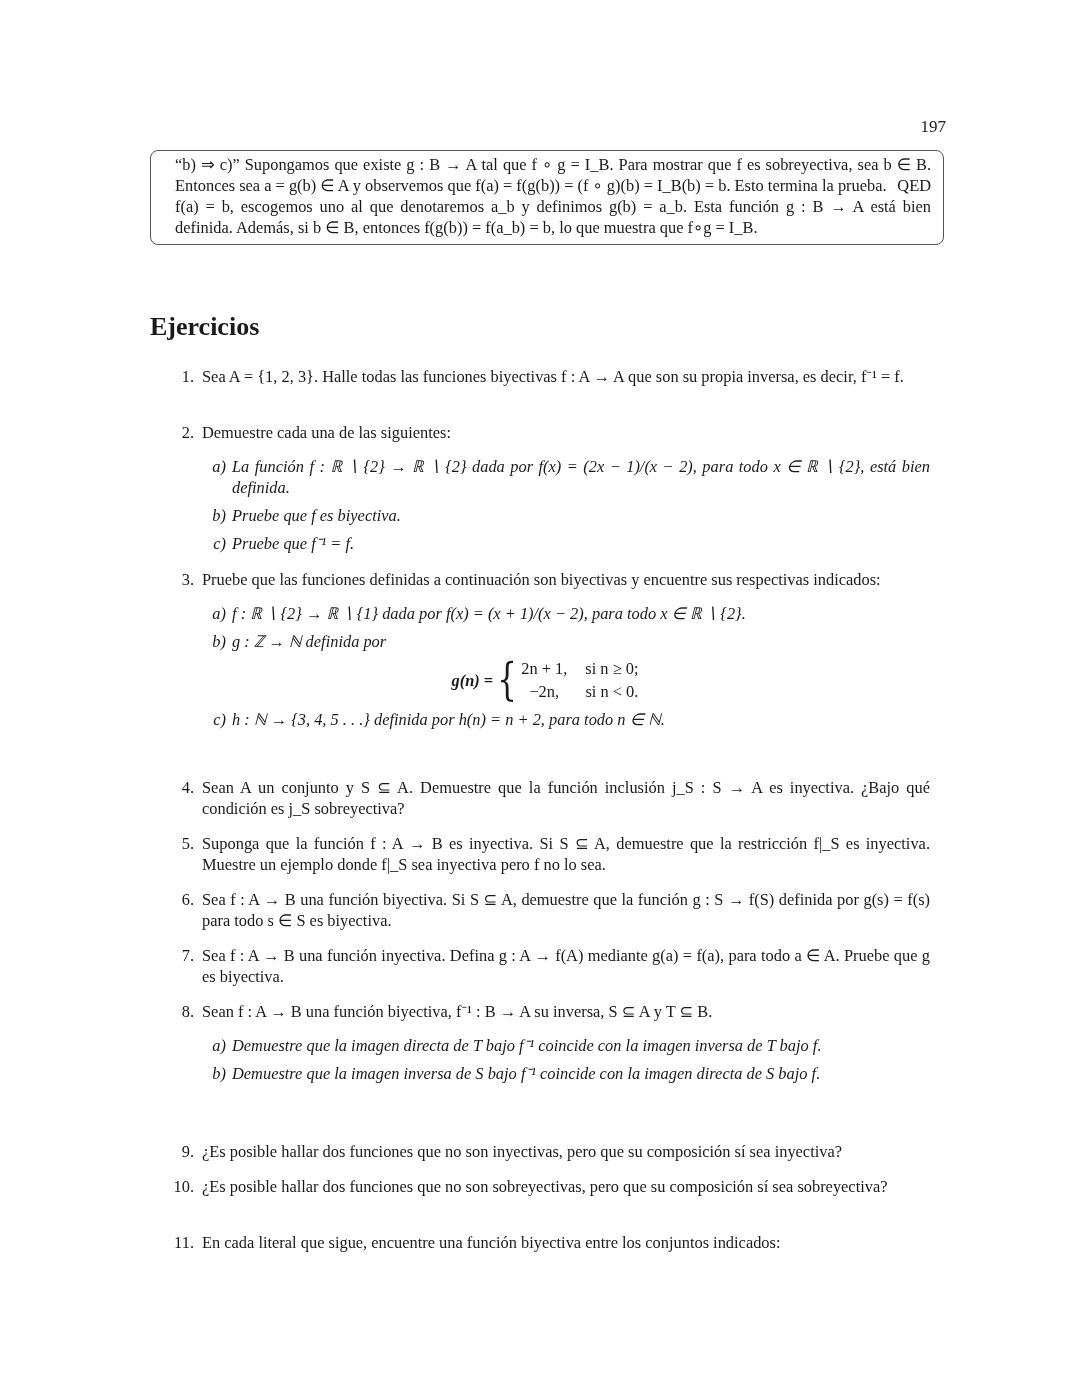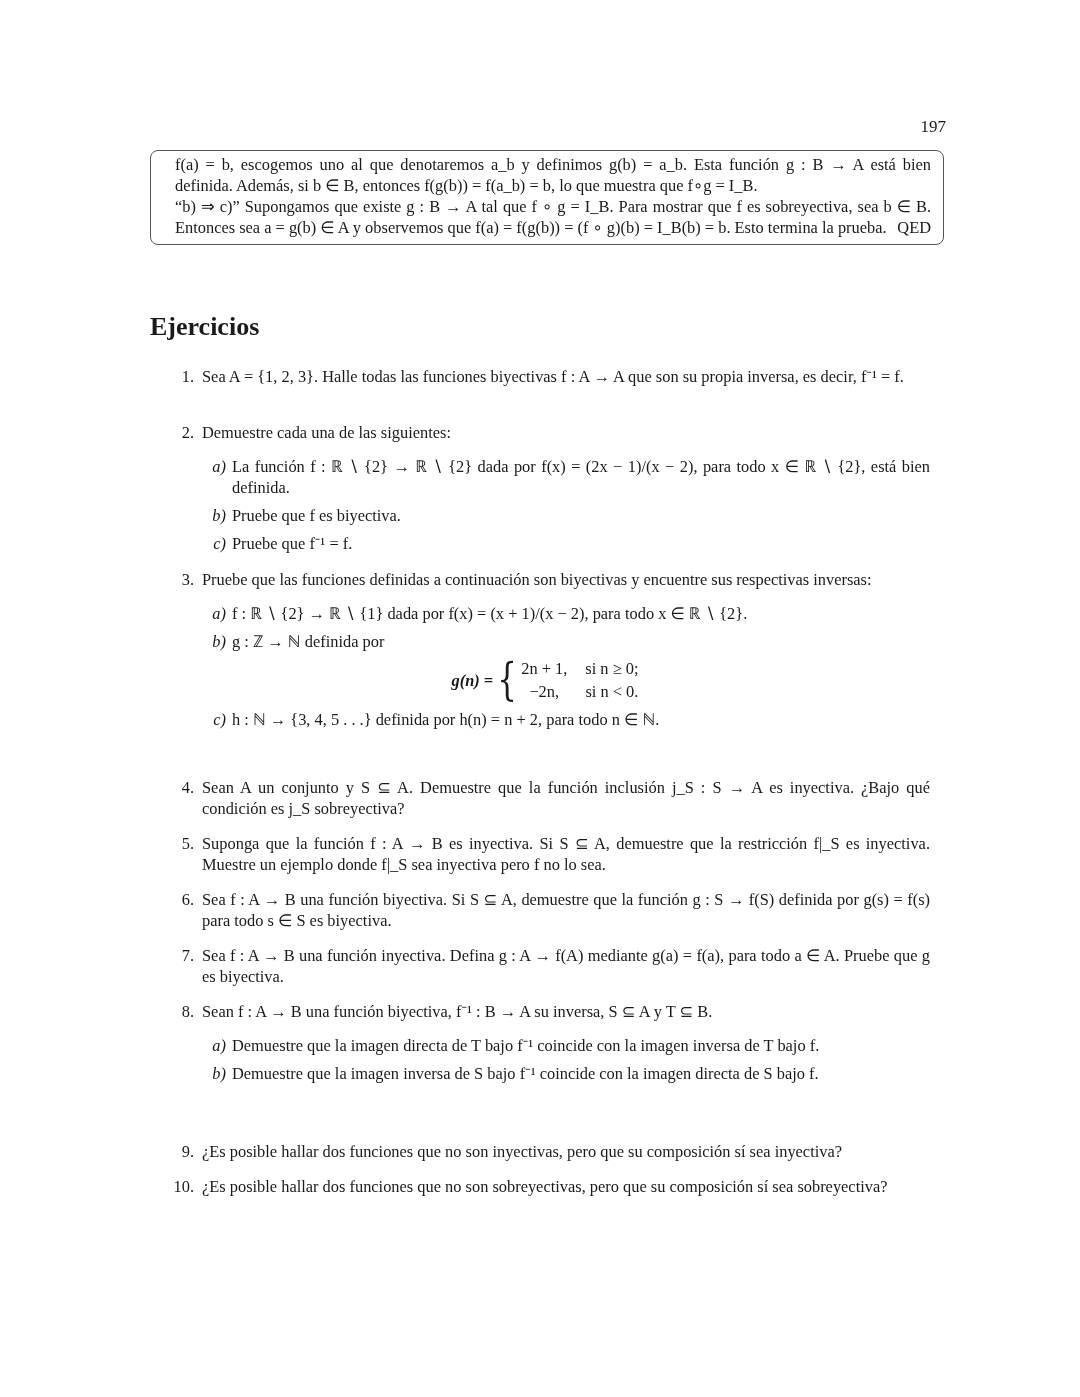--- a/index.html
+++ b/index.html
@@ -28,35 +28,35 @@
   }
   .ex {
     position: absolute; left: 160px; width: 770px;
     font-family: "Liberation Serif", serif; font-size: 16.4px; line-height: 21px;
   }
   .item { display: flex; }
   .num { width: 34px; text-align: right; padding-right: 0; flex: none; }
   .txt { flex: 1; text-align: justify; padding-left: 0; }
   .sub { display: flex; margin-top: 7px; }
   .lab { width: 72px; text-align: right; flex: none; font-style: italic; padding-right: 6px; box-sizing: border-box; }
-  .subtxt { flex: 1; text-align: justify; }
+  .subtxt { flex: 1; text-align: justify; font-style: italic; }
   i, .m { font-style: italic; font-weight: bold; }
   .piece { display: flex; justify-content: center; align-items: center; margin: 6px 0 4px 0; }
   .brace { font-size: 44px; line-height: 44px; font-family: "DejaVu Serif", serif; transform: scaleX(0.7); }
   .cases { display: grid; grid-template-columns: auto auto; column-gap: 18px; row-gap: 2px; text-align: center; }
 </style>
 </head>
 <body>
 
 <div class="page">
   <div class="pnum">197</div>
 
   <div class="box">
+    <div><span>“b) ⇒ c)” Supongamos que existe g : B → A tal que f ∘ g = I_B. Para mostrar que f es sobreyectiva, sea b ∈ B. Entonces sea a = g(b) ∈ A y observemos que f(a) = f(g(b)) = (f ∘ g)(b) = I_B(b) = b. Esto termina la prueba.</span><span class="qed">QED</span></div>
     <div>f(a) = b, escogemos uno al que denotaremos a_b y definimos g(b) = a_b. Esta función g : B → A está bien definida. Además, si b ∈ B, entonces f(g(b)) = f(a_b) = b, lo que muestra que f∘g = I_B.</div>
-    <div><span>“b) ⇒ c)” Supongamos que existe g : B → A tal que f ∘ g = I_B. Para mostrar que f es sobreyectiva, sea b ∈ B. Entonces sea a = g(b) ∈ A y observemos que f(a) = f(g(b)) = (f ∘ g)(b) = I_B(b) = b. Esto termina la prueba.</span><span class="qed">QED</span></div>
   </div>
 
   <h2 class="heading">Ejercicios</h2>
 
   <div class="ex" style="top:366px">
     <div class="item">
         <span class="num">1.</span>
         <span style="width:8px"></span>
         <span class="txt">Sea A = {1, 2, 3}. Halle todas las funciones biyectivas f : A → A que son su propia inversa, es decir, f⁻¹ = f.</span>
       </div>
@@ -79,21 +79,21 @@
     <div class="sub">
         <span class="lab">c)</span>
         <span class="subtxt">Pruebe que f⁻¹ = f.</span>
       </div>
   </div>
 
   <div class="ex" style="top:569px">
     <div class="item">
         <span class="num">3.</span>
         <span style="width:8px"></span>
-        <span class="txt">Pruebe que las funciones definidas a continuación son biyectivas y encuentre sus respectivas inversas:</span>
+        <span class="txt">Pruebe que las funciones definidas a continuación son biyectivas y encuentre sus respectivas indicados:</span>
       </div>
     <div class="sub" style="margin-top:13px">
         <span class="lab">a)</span>
         <span class="subtxt">f : ℝ ∖ {2} → ℝ ∖ {1} dada por f(x) = (x + 1)/(x − 2), para todo x ∈ ℝ ∖ {2}.</span>
       </div>
     <div class="sub">
         <span class="lab">b)</span>
         <span class="subtxt">g : ℤ → ℕ definida por</span>
       </div>
     <div class="piece">
@@ -169,13 +169,20 @@
   </div>
 
   <div class="ex" style="top:1176px">
     <div class="item">
         <span class="num">10.</span>
         <span style="width:8px"></span>
         <span class="txt">¿Es posible hallar dos funciones que no son sobreyectivas, pero que su composición sí sea sobreyectiva?</span>
       </div>
   </div>
 
+  <div class="ex" style="top:1232px">
+    <div class="item">
+        <span class="num">11.</span>
+        <span style="width:8px"></span>
+        <span class="txt">En cada literal que sigue, encuentre una función biyectiva entre los conjuntos indicados:</span>
+      </div>
+  </div>
 </div>
 
 </body></html>

